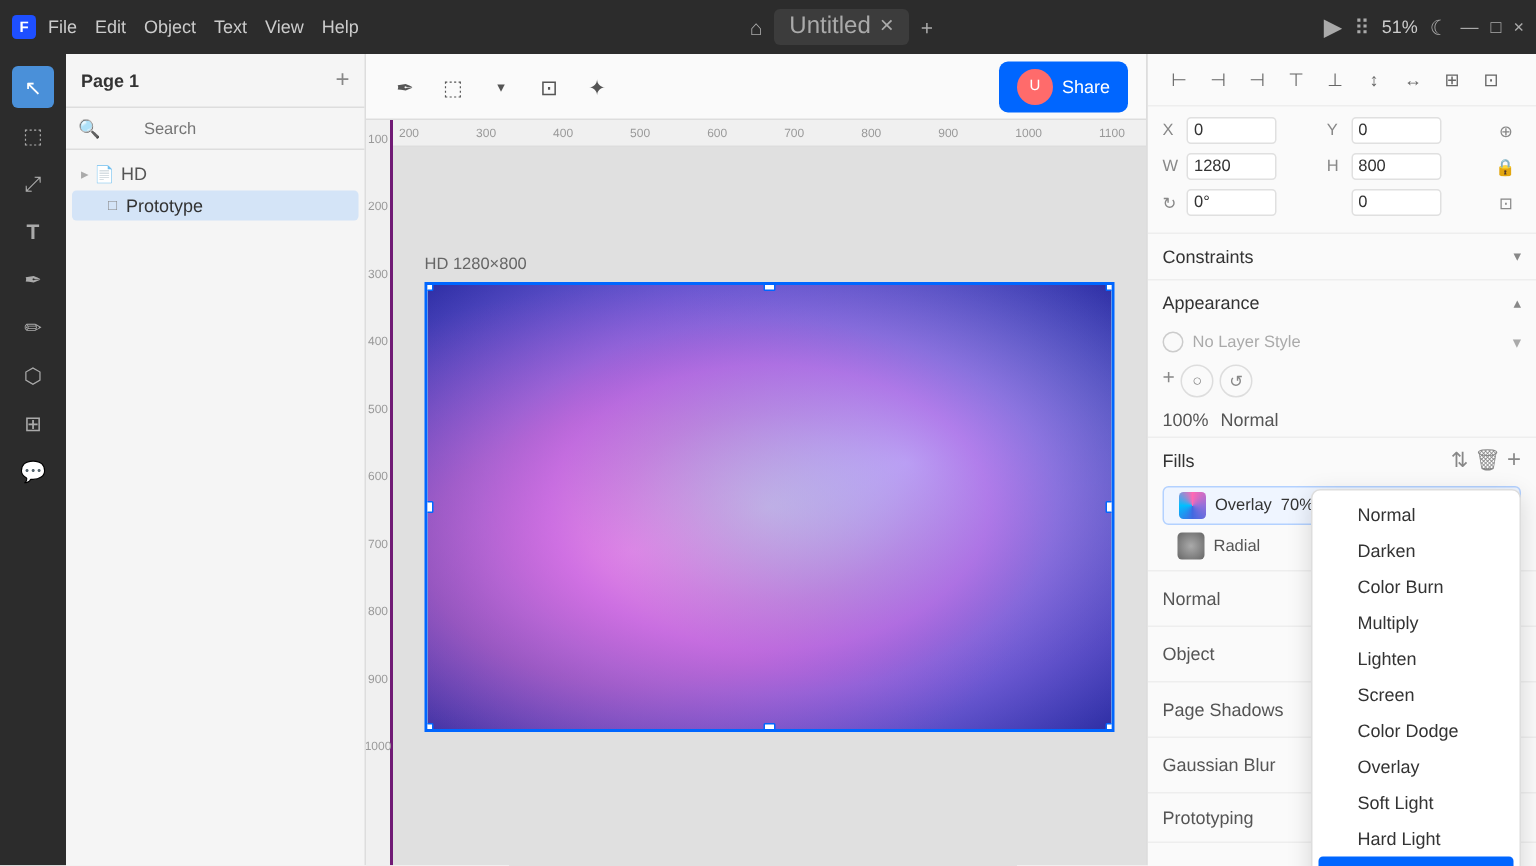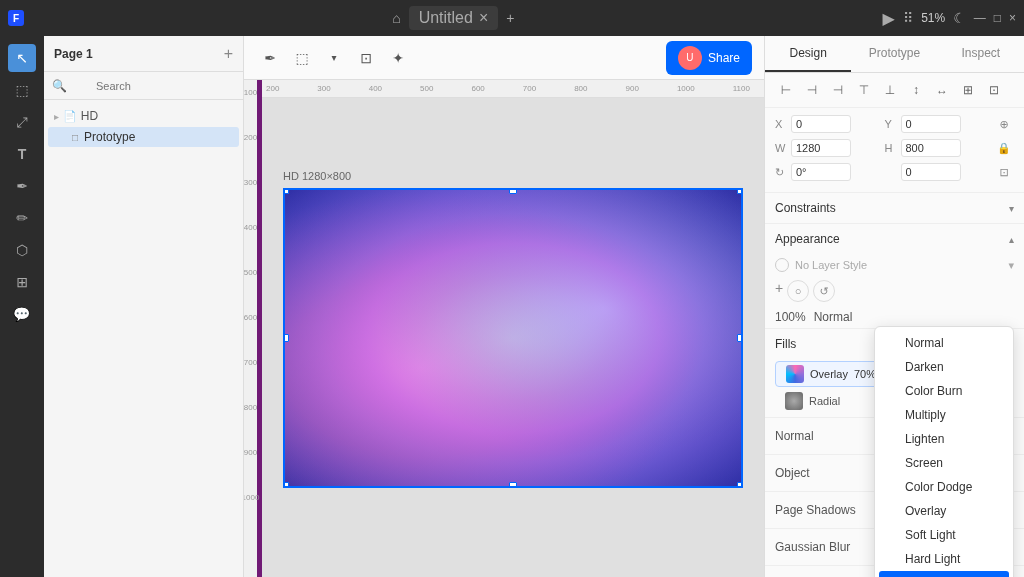--- a/index.html
+++ b/index.html
@@ -31,21 +31,21 @@
     .search-bar { height: 28px; border-bottom: 1px solid #ddd; display: flex; align-items: center; padding: 0 8px; gap: 6px; }
     .search-bar input { border: none; background: transparent; font-size: 11px; flex: 1; outline: none; color: #555; margin-left: 23px; }
     .layers-section { padding: 6px 0; flex: 1; overflow-y: auto; }
     .layer-group { display: flex; align-items: center; padding: 3px 10px; cursor: pointer; gap: 4px; font-size: 12px; color: #555; }
     .layer-item { display: flex; align-items: center; padding: 3px 10px 3px 24px; cursor: pointer; gap: 6px; font-size: 12px; color: #333; border-radius: 3px; margin: 1px 4px; }
     .layer-item.selected { background: #d4e4f7; }
 
     
     .canvas-area { flex: 1; background: #e0e0e0; position: relative; overflow: hidden; }
     .ruler-h { height: 18px; background: #f0f0f0; border-bottom: 1px solid #ddd; display: flex; align-items: center; font-size: 9px; color: #999; position: absolute; top: 0; left: 18px; right: 0; }
-    .ruler-v { width: 18px; background: #f0f0f0; border-right: 5px solid #701a75; position: absolute; top: 0; left: 0; bottom: 0; display: flex; flex-direction: column; }
+    .ruler-v { width: 18px; background: #f0f0f0; border-right: 2px solid #701a75; position: absolute; top: 0; left: 0; bottom: 0; display: flex; flex-direction: column; }
     .ruler-marks { display: flex; align-items: center; height: 100%; padding: 0 4px; gap: 0; font-size: 9px; color: #999; overflow: hidden; }
 
     
     .design-frame { position: relative; }
     .design-frame-label { position: absolute; top: -18px; left: 0; font-size: 11px; color: #666; }
     .gradient-rect { width: 460px; height: 300px; border: 2px solid #0066ff; position: relative; overflow: hidden; }
     .selection-handle { position: absolute; width: 8px; height: 8px; background: white; border: 1.5px solid #0066ff; border-radius: 1px; }
     .sh-tl { top: -4px; left: -4px; }
     .sh-tr { top: -4px; right: -4px; }
     .sh-bl { bottom: -4px; left: -4px; }
@@ -119,20 +119,28 @@
     
     .other-section { padding: 4px 10px; border-bottom: 1px solid #eee; }
     .other-row { display: flex; align-items: center; justify-content: space-between; padding: 5px 0; font-size: 12px; color: #555; }
     .add-btn { width: 18px; height: 18px; display: flex; align-items: center; justify-content: center; cursor: pointer; color: #888; font-size: 14px; border: none; background: transparent; }
   </style>
 </head>
 <body>
 
 <div class="titlebar">
   <div class="titlebar-logo">F</div>
+  <div class="titlebar-menu">
+    <span>File</span>
+    <span>Edit</span>
+    <span>Object</span>
+    <span>Text</span>
+    <span>View</span>
+    <span>Help</span>
+  </div>
   <div class="titlebar-center">
     <span style="font-size:14px;color:#aaa;">⌂</span>
     <div class="titlebar-tab">
       <span>Untitled</span>
       <span>×</span>
     </div>
     <span style="color:#aaa;font-size:14px;">+</span>
   </div>
   <div class="titlebar-right">
     <span style="color:#aaa;font-size:16px;">▶</span>
@@ -273,25 +281,20 @@
           <div class="selection-handle sh-bm"></div>
           <div class="selection-handle sh-ml"></div>
           <div class="selection-handle sh-mr"></div>
         </div>
       </div>
     </div>
   </div>
 
   <div class="right-panel">
 
-    <div class="right-panel-tabs">
-      <div class="r-tab active">Design</div>
-      <div class="r-tab">Prototype</div>
-      <div class="r-tab">Inspect</div>
-    </div>
 
     <div class="align-row">
       <div class="align-btn">⊢</div>
       <div class="align-btn">⊣</div>
       <div class="align-btn">⊣</div>
       <div class="align-btn">⊤</div>
       <div class="align-btn">⊥</div>
       <div class="align-btn">↕</div>
       <div class="align-btn">↔</div>
       <div class="align-btn">⊞</div>

